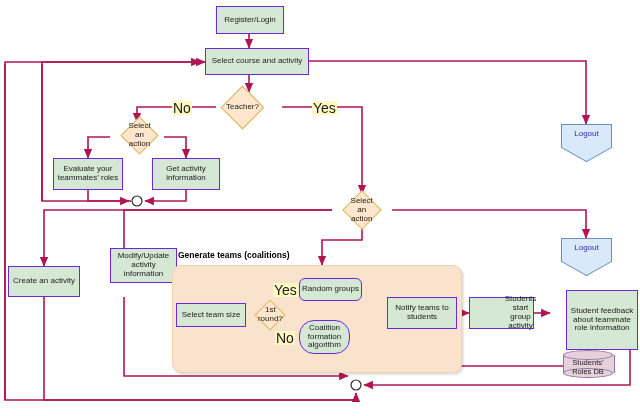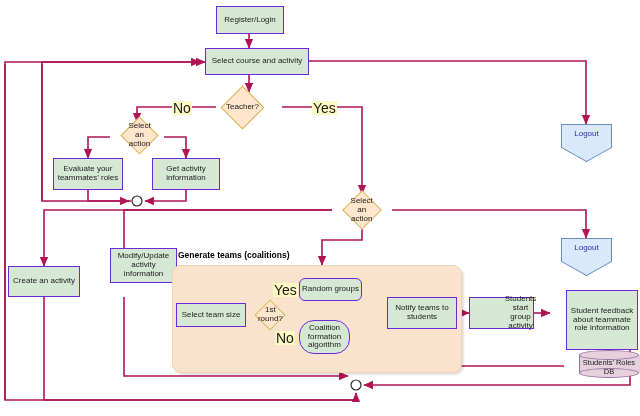--- a/index.html
+++ b/index.html
@@ -170,21 +170,21 @@
   <div class="node proc" style="left:299px;top:278px;width:63px;height:23px;border-radius:6px;">Random groups</div>
 
   <div class="node proc" style="left:299px;top:320px;width:51px;height:34px;border-radius:15px;">Coalition formation algorithm</div>
 
   <div class="node proc" style="left:387px;top:297px;width:70px;height:32px;">Notify teams to students</div>
 
   <div class="node proc" style="left:469px;top:297px;width:65px;height:32px;padding-left:40px;">Students start group activity</div>
 
   <div class="node proc" style="left:550px;top:290px;width:72px;height:60px;margin-left:16px;">Student feedback about teammate role information</div>
 
-  <div class="db" style="left:563px;top:350px;width:60px;height:28px;margin-left:16px;">
+  <div class="db" style="left:563px;top:350px;width:50px;height:28px;">
     <div class="cyl-body"></div>
     <div class="cyl-bot"></div>
     <div class="cyl-top"></div>
     <div class="cyl-label">Students’ Roles DB</div>
   </div>
 
   <div class="edge-label" style="left:172px;top:101px;">No</div>
   <div class="edge-label" style="left:312px;top:101px;">Yes</div>
   <div class="edge-label" style="left:273px;top:283px;">Yes</div>
   <div class="edge-label" style="left:275px;top:331px;">No</div>

